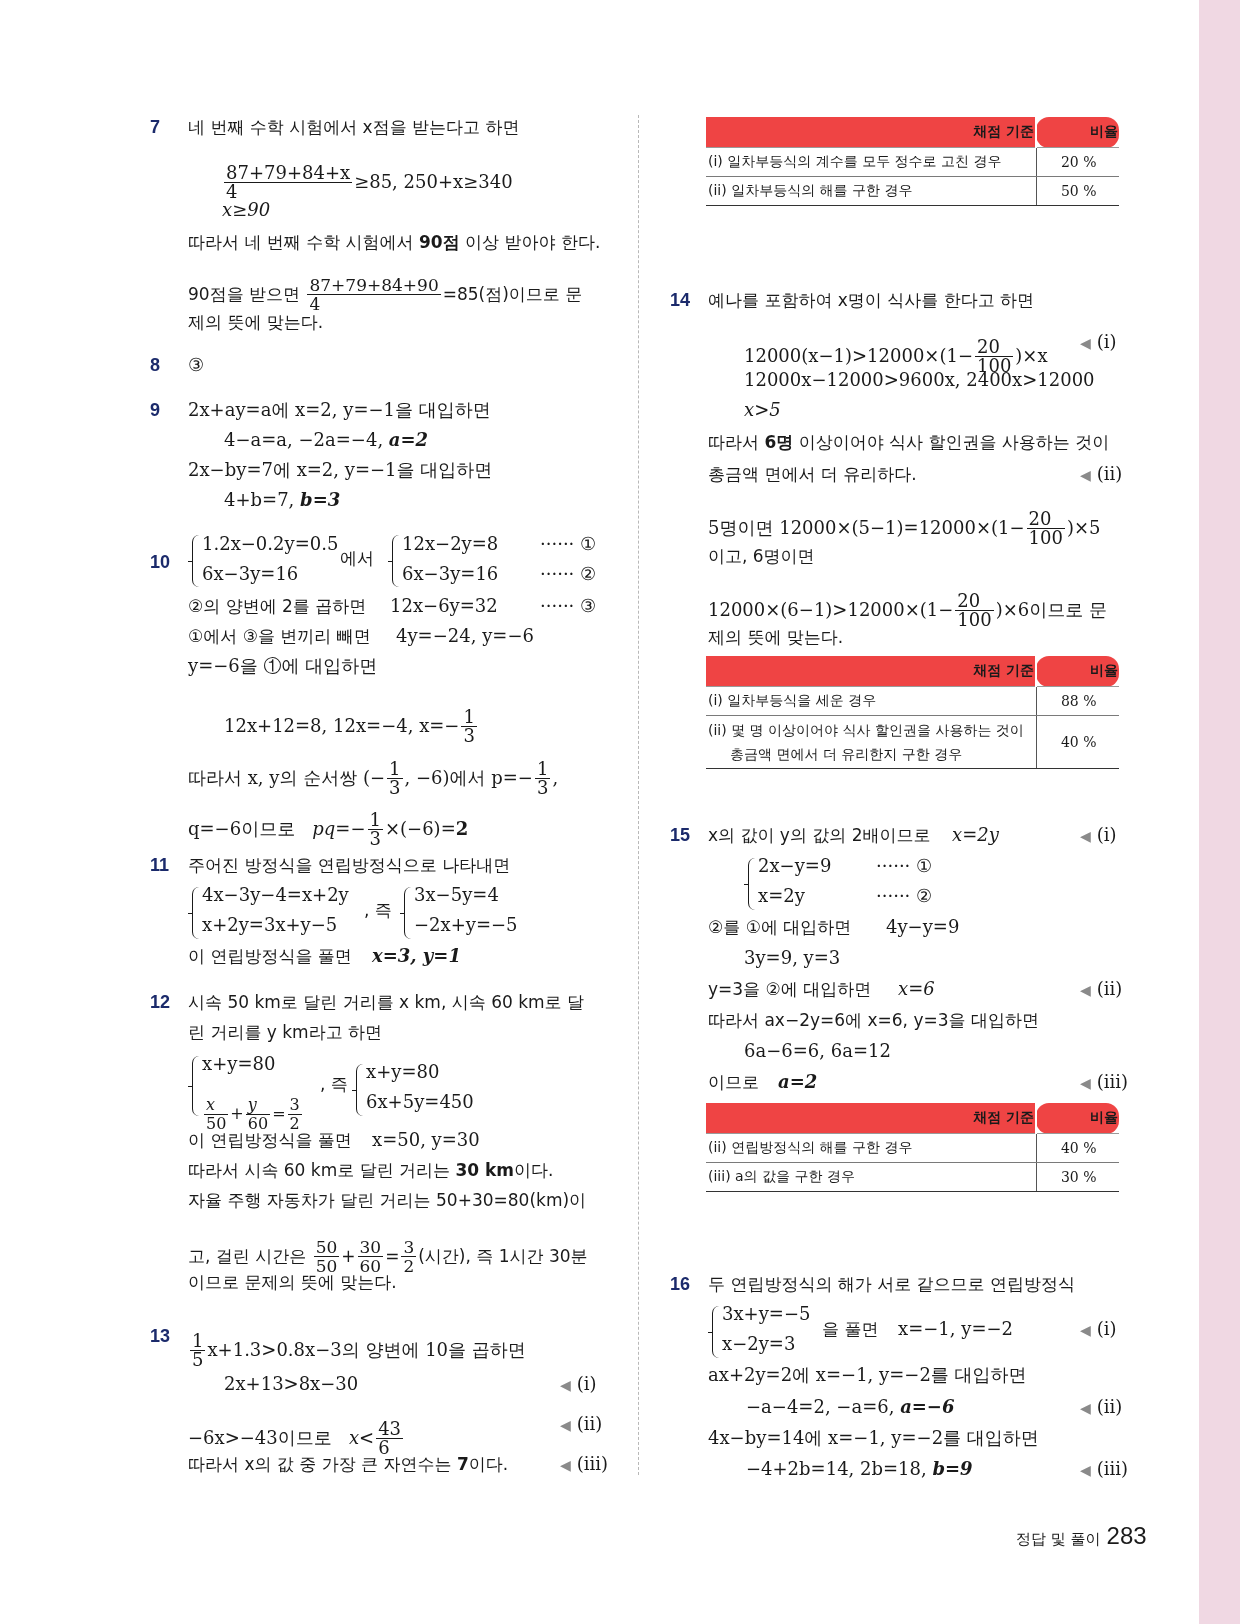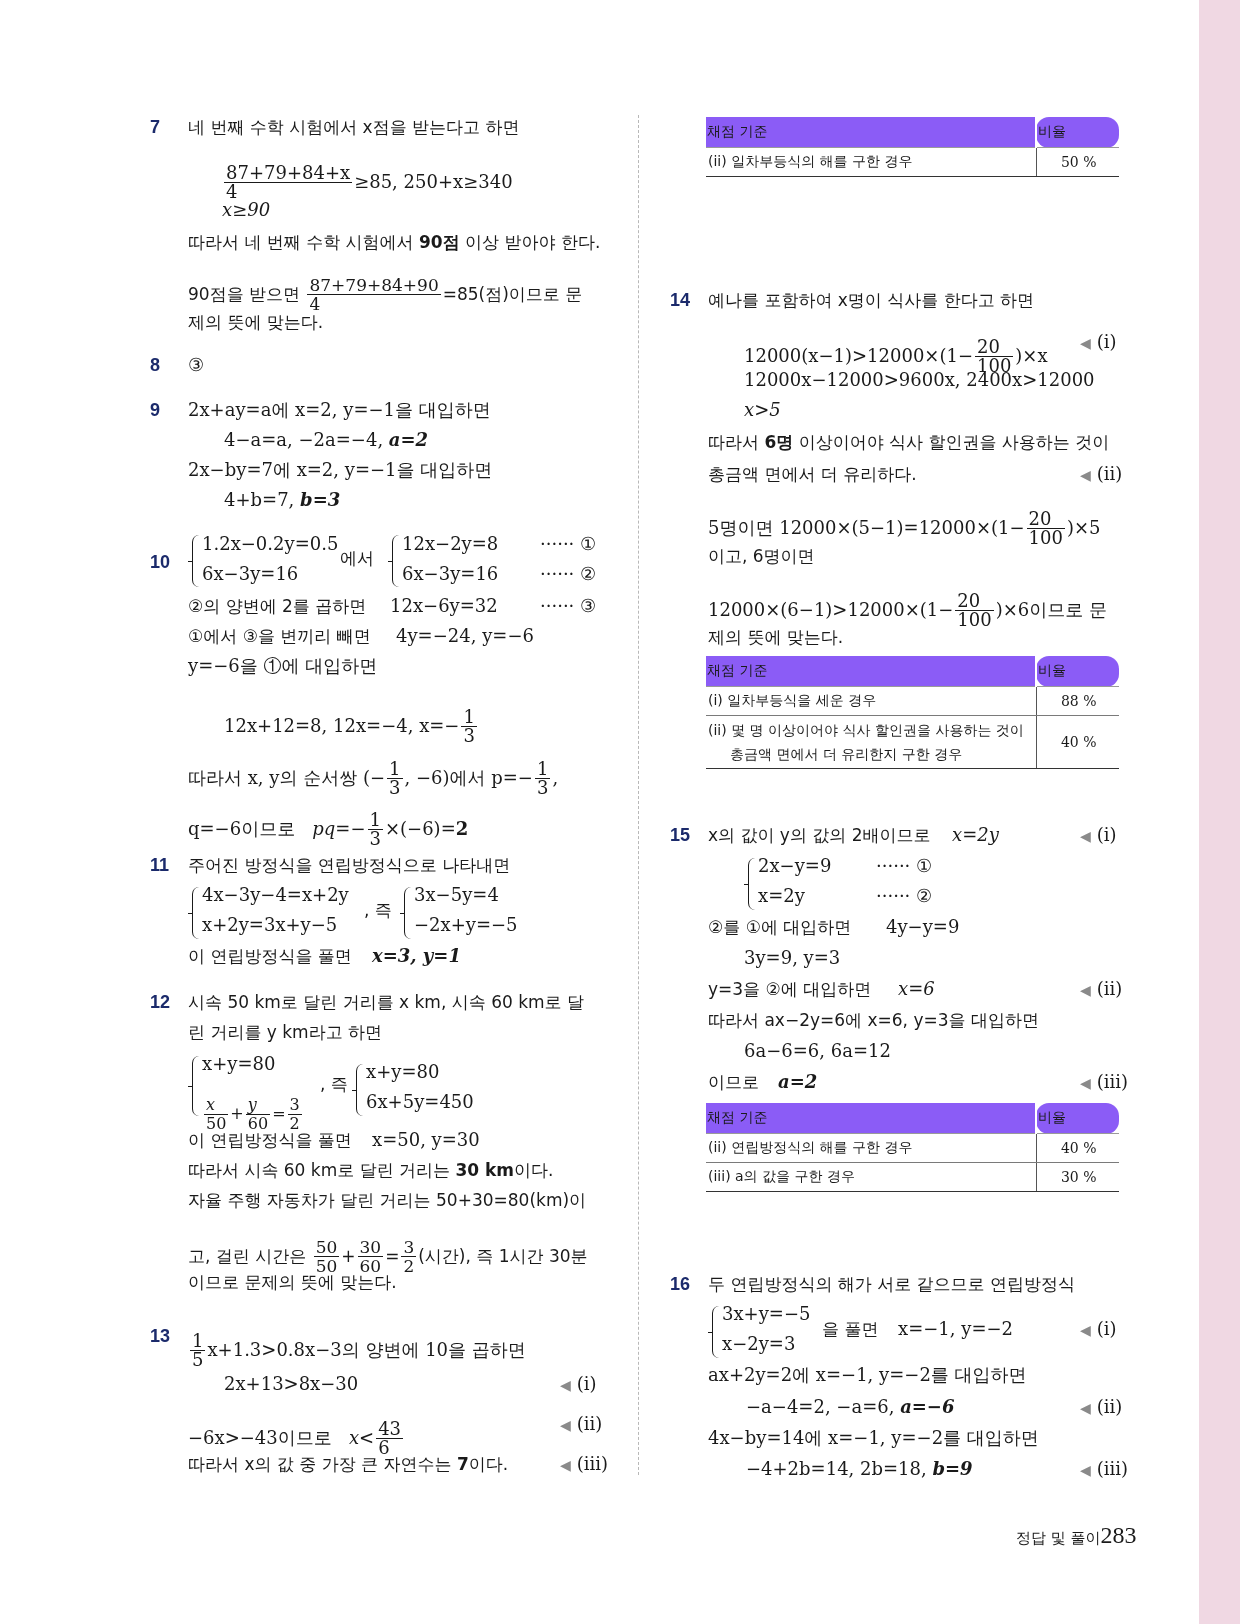--- a/index.html
+++ b/index.html
@@ -17,28 +17,28 @@
   .b { font-weight: bold; }
   .i { font-style: italic; }
   .frac { display: inline-block; vertical-align: middle; text-align: left; line-height: 18px; margin: 16px 2px; }
   .frac > span { display: block; padding: 0 2px; }
   .frac > span.top { border-bottom: 1px solid #1a1a1a; }
   .marker { position: absolute; white-space: nowrap; line-height: 24px; color: #1a1a1a; }
   .marker .tri { color: #8a8a8a; font-size: 14px; margin-right: 6px; font-family: "DejaVu Sans", sans-serif; }
   .brace { position: absolute; border-left: 1.5px solid #1a1a1a; border-top-left-radius: 8px; border-bottom-left-radius: 8px; width: 6px; }
   .brace::before { content: ""; position: absolute; left: -5px; top: 50%; width: 4px; border-top: 1.5px solid #1a1a1a; }
   table.score { position: absolute; border-collapse: collapse; font-family: "DejaVu Sans", "Liberation Sans", sans-serif; font-size: 14px; }
-  table.score th { background: #8b5cf6; font-weight: normal; height: 28px; text-align: left; border-bottom: 1px solid #9a9a9a; }
+  table.score th { background: #ef4444; font-weight: bold; height: 28px; text-align: right; border-bottom: 1px solid #9a9a9a; }
   table.score th + th { border-left: 2px solid #ffffff; border-radius: 13px; }
   table.score td { height: 28px; border-bottom: 1px solid #7a7a7a; padding: 0 0 0 2px; }
   table.score td.pct { text-align: center; border-left: 1px solid #555; font-family: "DejaVu Serif", serif; }
   table.score tr:last-child td { border-bottom: 1.5px solid #333; }
   .footer { position: absolute; left: 1016px; top: 1522px; white-space: nowrap; }
   .footer .lbl { font-family: "DejaVu Sans", sans-serif; font-size: 15px; }
-  .footer .pg { font-family: Liberation Serif, serif; font-size: 24px; }
+  .footer .pg { font-family: Liberation Sans, sans-serif; font-size: 24px; margin-left: 6px; }
 </style>
 </head>
 <body>
 
 <div class="pink-band"></div>
 <div class="divider"></div>
 
 <div class="num" style="left:150px;top:115px">7</div>
 <div class="ln kr" style="left:188px;top:115px">네 번째 수학 시험에서 x점을 받는다고 하면</div>
 <div class="ln" style="left:222px;top:148px;height:40px">
@@ -120,20 +120,24 @@
 <div class="ln" style="left:188px;top:1404px;height:40px"><span>−6x&gt;−43이므로</span>&nbsp;&nbsp;&nbsp;<span class="i">x&lt;</span><span class="frac"><span class="top">43</span><span>6</span></span></div>
 <div class="marker" style="left:560px;top:1412px"><span class="tri">◀</span><span>(ii)</span></div>
 <div class="ln kr" style="left:188px;top:1452px"><span>따라서 x의 값 중 가장 큰 자연수는 </span><span class="b">7</span><span>이다.</span></div>
 <div class="marker" style="left:560px;top:1452px"><span class="tri">◀</span><span>(iii)</span></div>
 
 <table class="score" style="left:706px;top:117px;width:413px">
   <tbody>
       <tr>
         <th style="width:327px">채점 기준</th>
         <th>비율</th>
+      </tr>
+  <tr>
+        <td>(i) 일차부등식의 계수를 모두 정수로 고친 경우</td>
+        <td class="pct">20 %</td>
       </tr>
   <tr>
         <td>(ii) 일차부등식의 해를 구한 경우</td>
         <td class="pct">50 %</td>
       </tr>
 </tbody>
   </table>
 
 <div class="num" style="left:670px;top:288px">14</div>
 <div class="ln kr" style="left:708px;top:288px">예나를 포함하여 x명이 식사를 한다고 하면</div>

